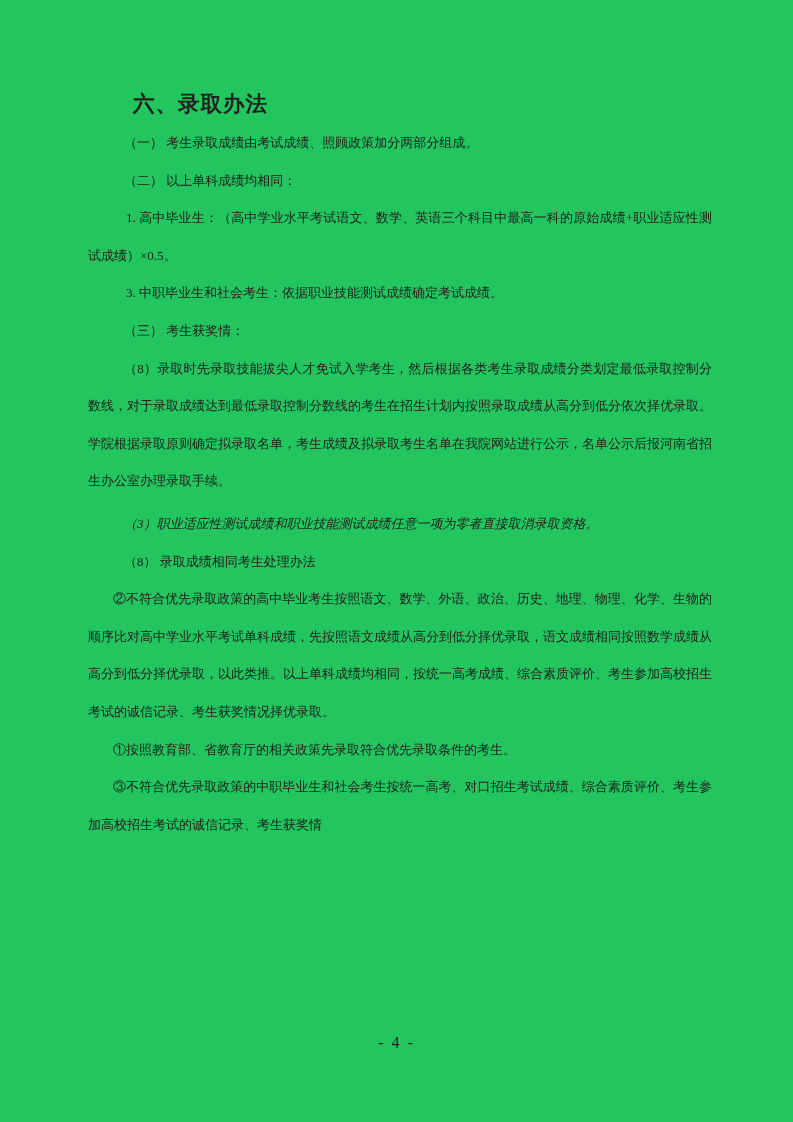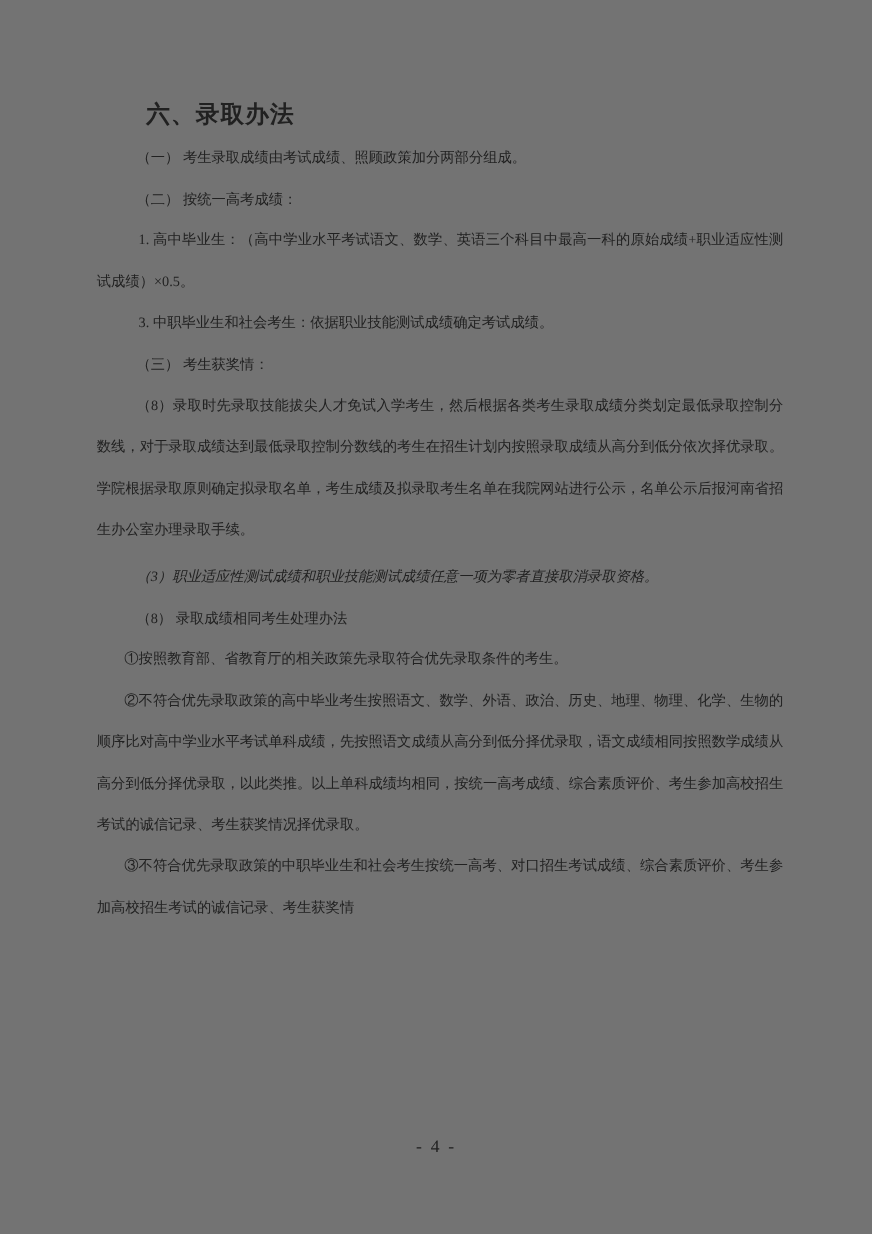--- a/index.html
+++ b/index.html
@@ -5,21 +5,21 @@
   html, body {
     margin: 0;
     padding: 0;
     background: #e8e8e8;
   }
   .page {
     position: relative;
     width: 793px;
     height: 1122px;
     margin: 0 auto;
-    background: #737373;
+    background: #22c55e;
     color: #212121;
     font-family: "Liberation Serif", "DejaVu Serif", serif;
     overflow: hidden;
   }
   .content {
     position: absolute;
     left: 88px;
     top: 84px;
     width: 624px;
   }
@@ -57,37 +57,37 @@
 </head>
 <body>
 
 <div class="page">
   <div class="content">
 
     <h2 class="doc-heading">六、录取办法</h2>
 
     <p class="para indent-paren">（一） 考生录取成绩由考试成绩、照顾政策加分两部分组成。</p>
 
-    <p class="para indent-paren">（二） 按统一高考成绩：</p>
+    <p class="para indent-paren">（二） 以上单科成绩均相同：</p>
 
     <p class="para indent-num">1. 高中毕业生：（高中学业水平考试语文、数学、英语三个科目中最高一科的原始成绩+职业适应性测试成绩）×0.5。</p>
 
     <p class="para indent-num">3. 中职毕业生和社会考生：依据职业技能测试成绩确定考试成绩。</p>
 
     <p class="para indent-paren">（三） 考生获奖情：</p>
 
 
     <p class="para indent-paren">（8）录取时先录取技能拔尖人才免试入学考生，然后根据各类考生录取成绩分类划定最低录取控制分数线，对于录取成绩达到最低录取控制分数线的考生在招生计划内按照录取成绩从高分到低分依次择优录取。学院根据录取原则确定拟录取名单，考生成绩及拟录取考生名单在我院网站进行公示，名单公示后报河南省招生办公室办理录取手续。</p>
 
     <p class="para indent-paren gap-top">（3）职业适应性测试成绩和职业技能测试成绩任意一项为零者直接取消录取资格。</p>
 
     <p class="para indent-paren">（8） 录取成绩相同考生处理办法</p>
 
+    <p class="para indent-circle">②不符合优先录取政策的高中毕业考生按照语文、数学、外语、政治、历史、地理、物理、化学、生物的顺序比对高中学业水平考试单科成绩，先按照语文成绩从高分到低分择优录取，语文成绩相同按照数学成绩从高分到低分择优录取，以此类推。以上单科成绩均相同，按统一高考成绩、综合素质评价、考生参加高校招生考试的诚信记录、考生获奖情况择优录取。</p>
+
     <p class="para indent-circle">①按照教育部、省教育厅的相关政策先录取符合优先录取条件的考生。</p>
-
-    <p class="para indent-circle">②不符合优先录取政策的高中毕业考生按照语文、数学、外语、政治、历史、地理、物理、化学、生物的顺序比对高中学业水平考试单科成绩，先按照语文成绩从高分到低分择优录取，语文成绩相同按照数学成绩从高分到低分择优录取，以此类推。以上单科成绩均相同，按统一高考成绩、综合素质评价、考生参加高校招生考试的诚信记录、考生获奖情况择优录取。</p>
 
     <p class="para indent-circle">③不符合优先录取政策的中职毕业生和社会考生按统一高考、对口招生考试成绩、综合素质评价、考生参加高校招生考试的诚信记录、考生获奖情</p>
 
   </div>
 
   <div class="footer">- 4 -</div>
 </div>
 
 </body></html>

